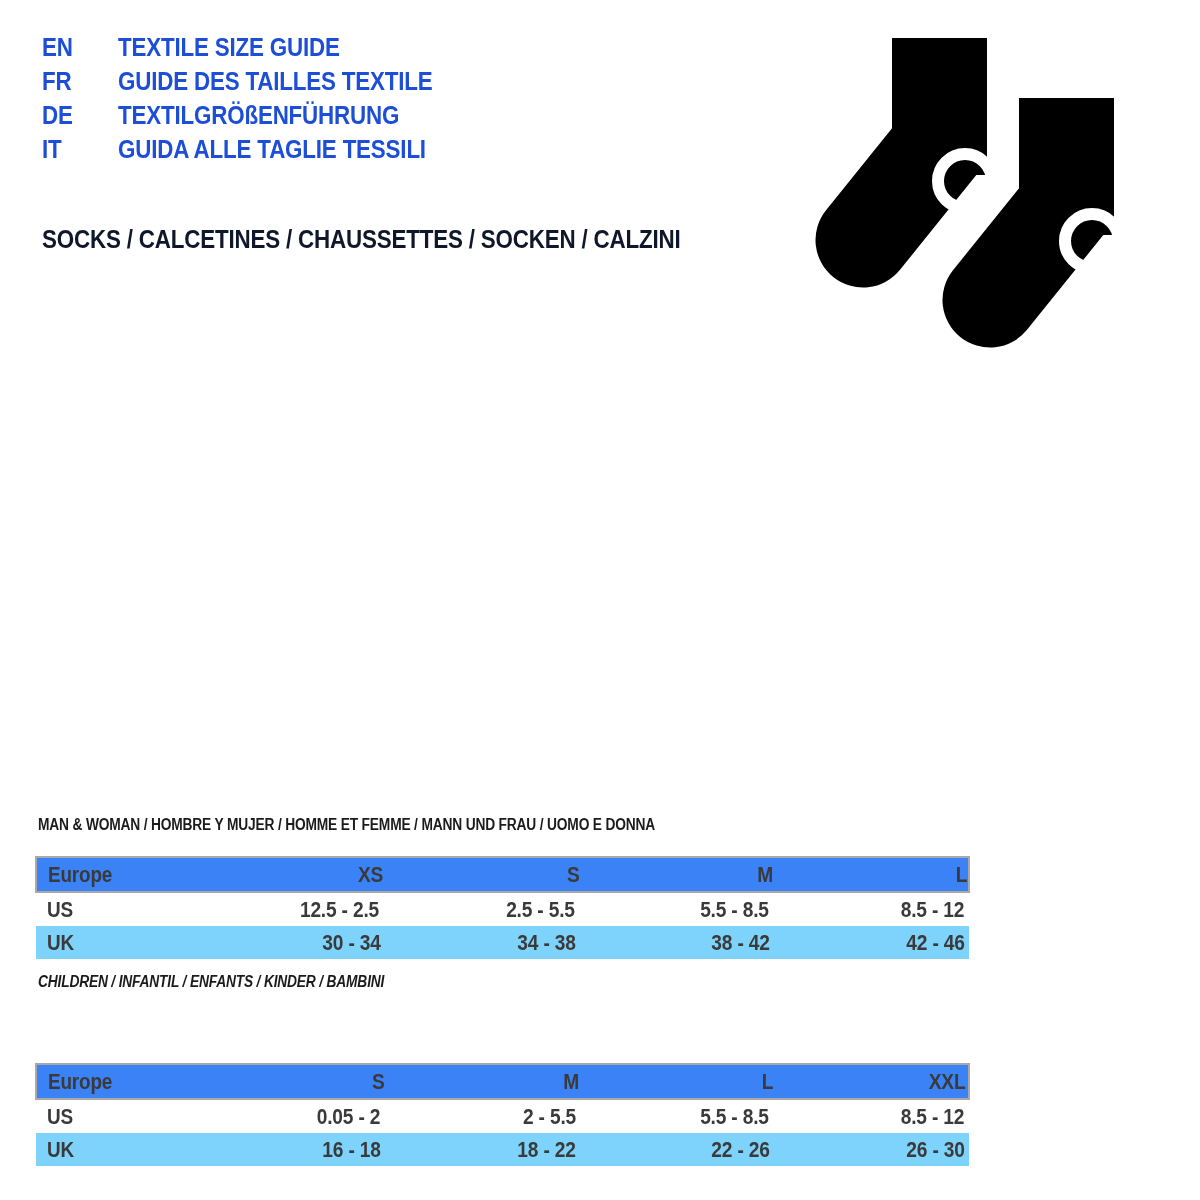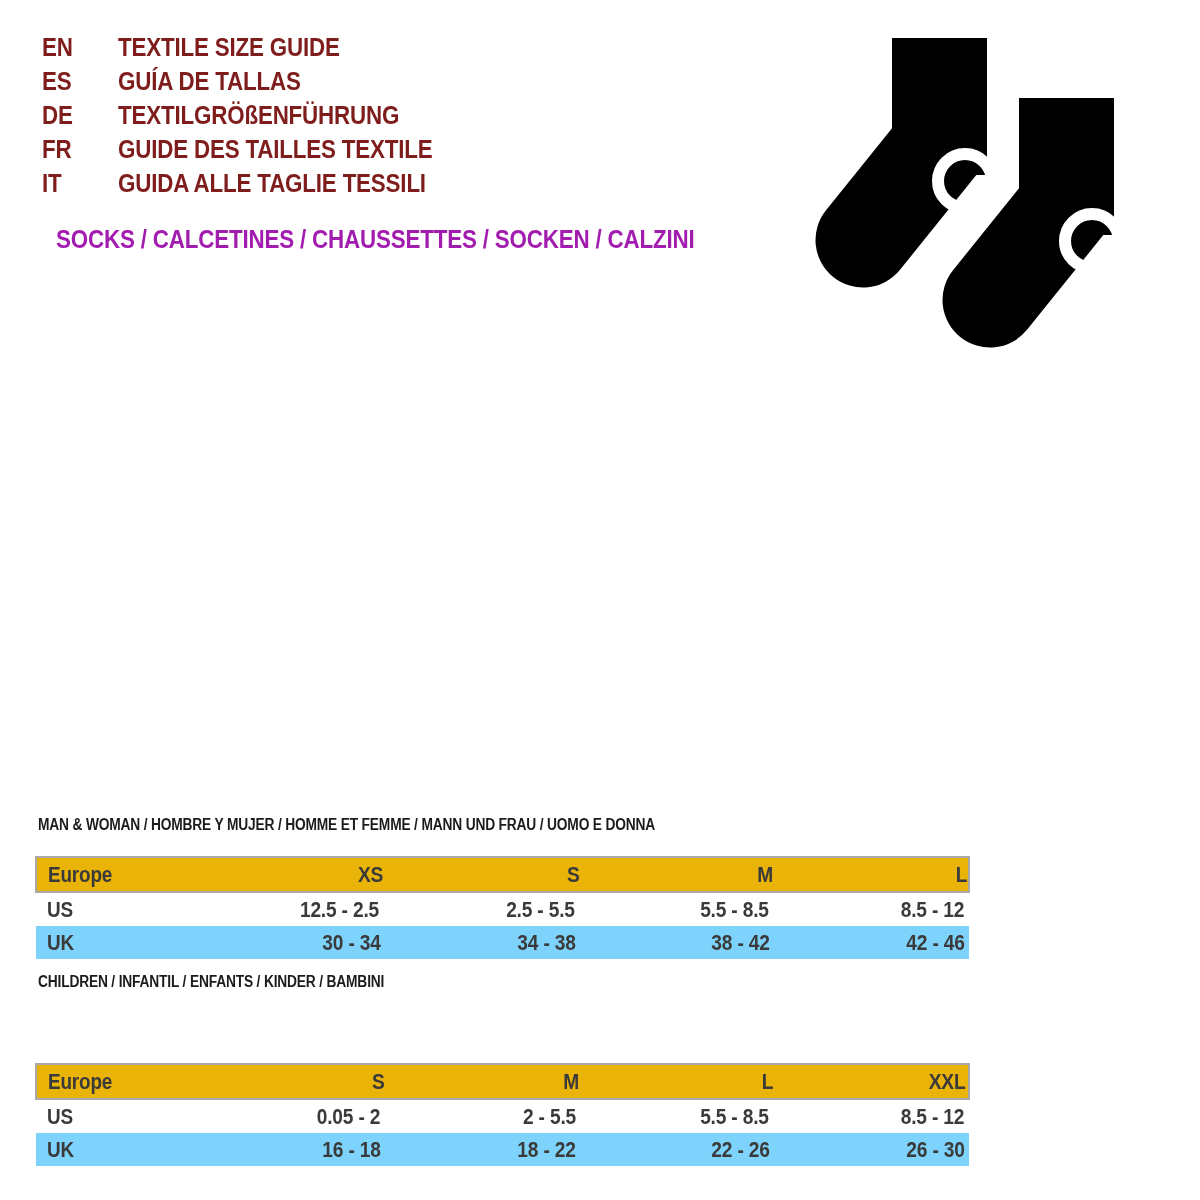--- a/index.html
+++ b/index.html
@@ -16,91 +16,86 @@
   }
 
   
   .cond  { display: inline-block; transform: scaleX(0.86); transform-origin: 0 50%; white-space: nowrap; }
   .condc { display: inline-block; transform: scaleX(0.87); transform-origin: 50% 50%; white-space: nowrap; }
 
   
   .lang-list { position: absolute; left: 42px; top: 30px; }
   .lang-row { display: flex; align-items: center; height: 34px; }
   .lang-code, .lang-text {
-    font-weight: 700; font-size: 26px; color: #7f1d1d;
+    font-weight: 700; font-size: 26px; color: #1d4ed8;
     letter-spacing: -0.2px;
   }
   .lang-code { width: 76px; flex: 0 0 76px; }
 
   
   .product-line {
     position: absolute; left: 42px; top: 224px;
-    font-weight: 700; font-size: 26px; color: #a21caf;
+    font-weight: 700; font-size: 26px; color: #0f172a;
     letter-spacing: -0.2px;
-    margin-left: 14px;
   }
 
   
   .socks-svg { position: absolute; left: 810px; top: 25px; }
 
   
   .table-title {
     position: absolute; left: 38px;
     font-weight: 700; font-size: 16px; color: #1b1b1b;
     letter-spacing: -0.2px;
   }
   .title-1 { top: 816px; }
-  .title-2 { top: 973px; }
+  .title-2 { top: 973px; font-style: italic; }
 
   
   table.size-table {
     position: absolute; left: 35px; width: 933px;
     border-collapse: collapse; table-layout: fixed;
   }
   .table-1 { top: 856px; }
   .table-2 { top: 1063px; }
   .size-table th, .size-table td {
     height: 33px; padding: 0;
     font-weight: 700; font-size: 22px; color: #3a3a3a;
     text-align: right; vertical-align: middle;
     letter-spacing: -0.2px;
   }
   .size-table th.first, .size-table td.first {
     text-align: left; padding-left: 11px;
   }
   .size-table thead th {
-    background: #eab308;
+    background: #3b82f6;
     border-top: 2px solid #a9a9a9;
     border-bottom: 2px solid #a9a9a9;
   }
   .size-table thead th:first-child { border-left: 2px solid #a9a9a9; }
   .size-table thead th:last-child  { border-right: 2px solid #a9a9a9; }
   .size-table tbody tr.alt td { background: #7dd3fc; }
 </style>
 </head>
 <body>
 
 <div class="canvas">
 
   <div class="lang-list">
     <div class="lang-row">
       <span class="lang-code"><span class="cond">EN</span></span>
       <span class="lang-text"><span class="cond">TEXTILE SIZE GUIDE</span></span>
     </div>
     <div class="lang-row">
-      <span class="lang-code"><span class="cond">ES</span></span>
-      <span class="lang-text"><span class="cond">GUÍA DE TALLAS</span></span>
+      <span class="lang-code"><span class="cond">FR</span></span>
+      <span class="lang-text"><span class="cond">GUIDE DES TAILLES TEXTILE</span></span>
     </div>
     <div class="lang-row">
       <span class="lang-code"><span class="cond">DE</span></span>
       <span class="lang-text"><span class="cond">TEXTILGRÖßENFÜHRUNG</span></span>
-    </div>
-    <div class="lang-row">
-      <span class="lang-code"><span class="cond">FR</span></span>
-      <span class="lang-text"><span class="cond">GUIDE DES TAILLES TEXTILE</span></span>
     </div>
     <div class="lang-row">
       <span class="lang-code"><span class="cond">IT</span></span>
       <span class="lang-text"><span class="cond">GUIDA ALLE TAGLIE TESSILI</span></span>
     </div>
   </div>
 
   <div class="product-line">
     <span class="cond">SOCKS / CALCETINES / CHAUSSETTES / SOCKEN / CALZINI</span>
   </div>

